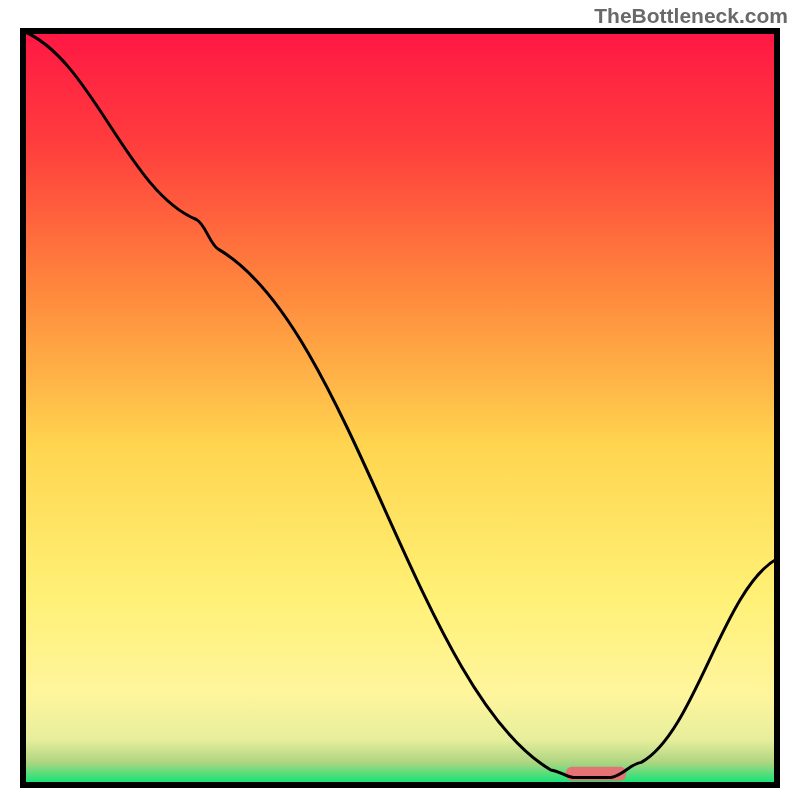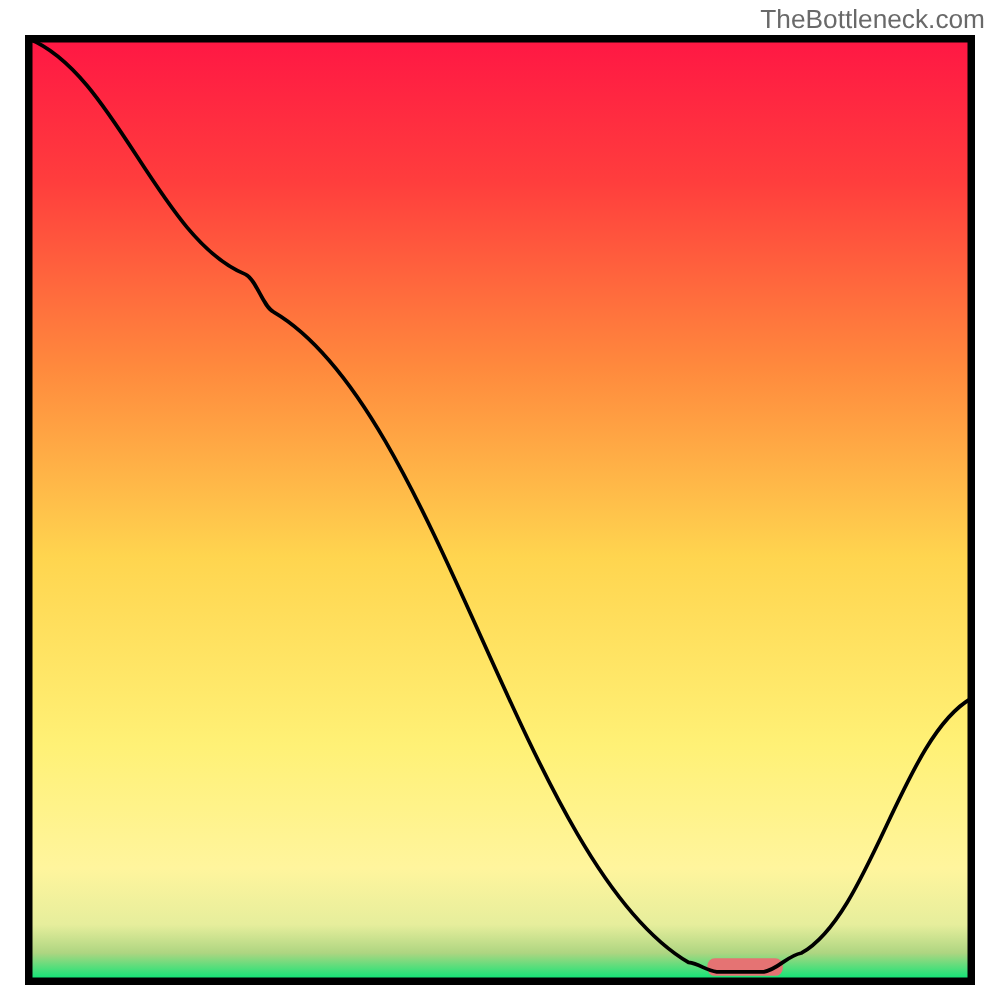--- a/index.html
+++ b/index.html
@@ -10,21 +10,21 @@
     background: #ffffff;
     position: relative;
     font-family: Arial, sans-serif;
   }
   .watermark {
     position: absolute;
     top: 4px;
     right: 12px;
     font-size: 21px;
     color: #696969;
-    font-weight: 400;
+    font-weight: 700;
     z-index: 10;
   }
   .chart-container {
     position: absolute;
     left: 20px;
     top: 28px;
     width: 760px;
     height: 760px;
   }
   svg {

